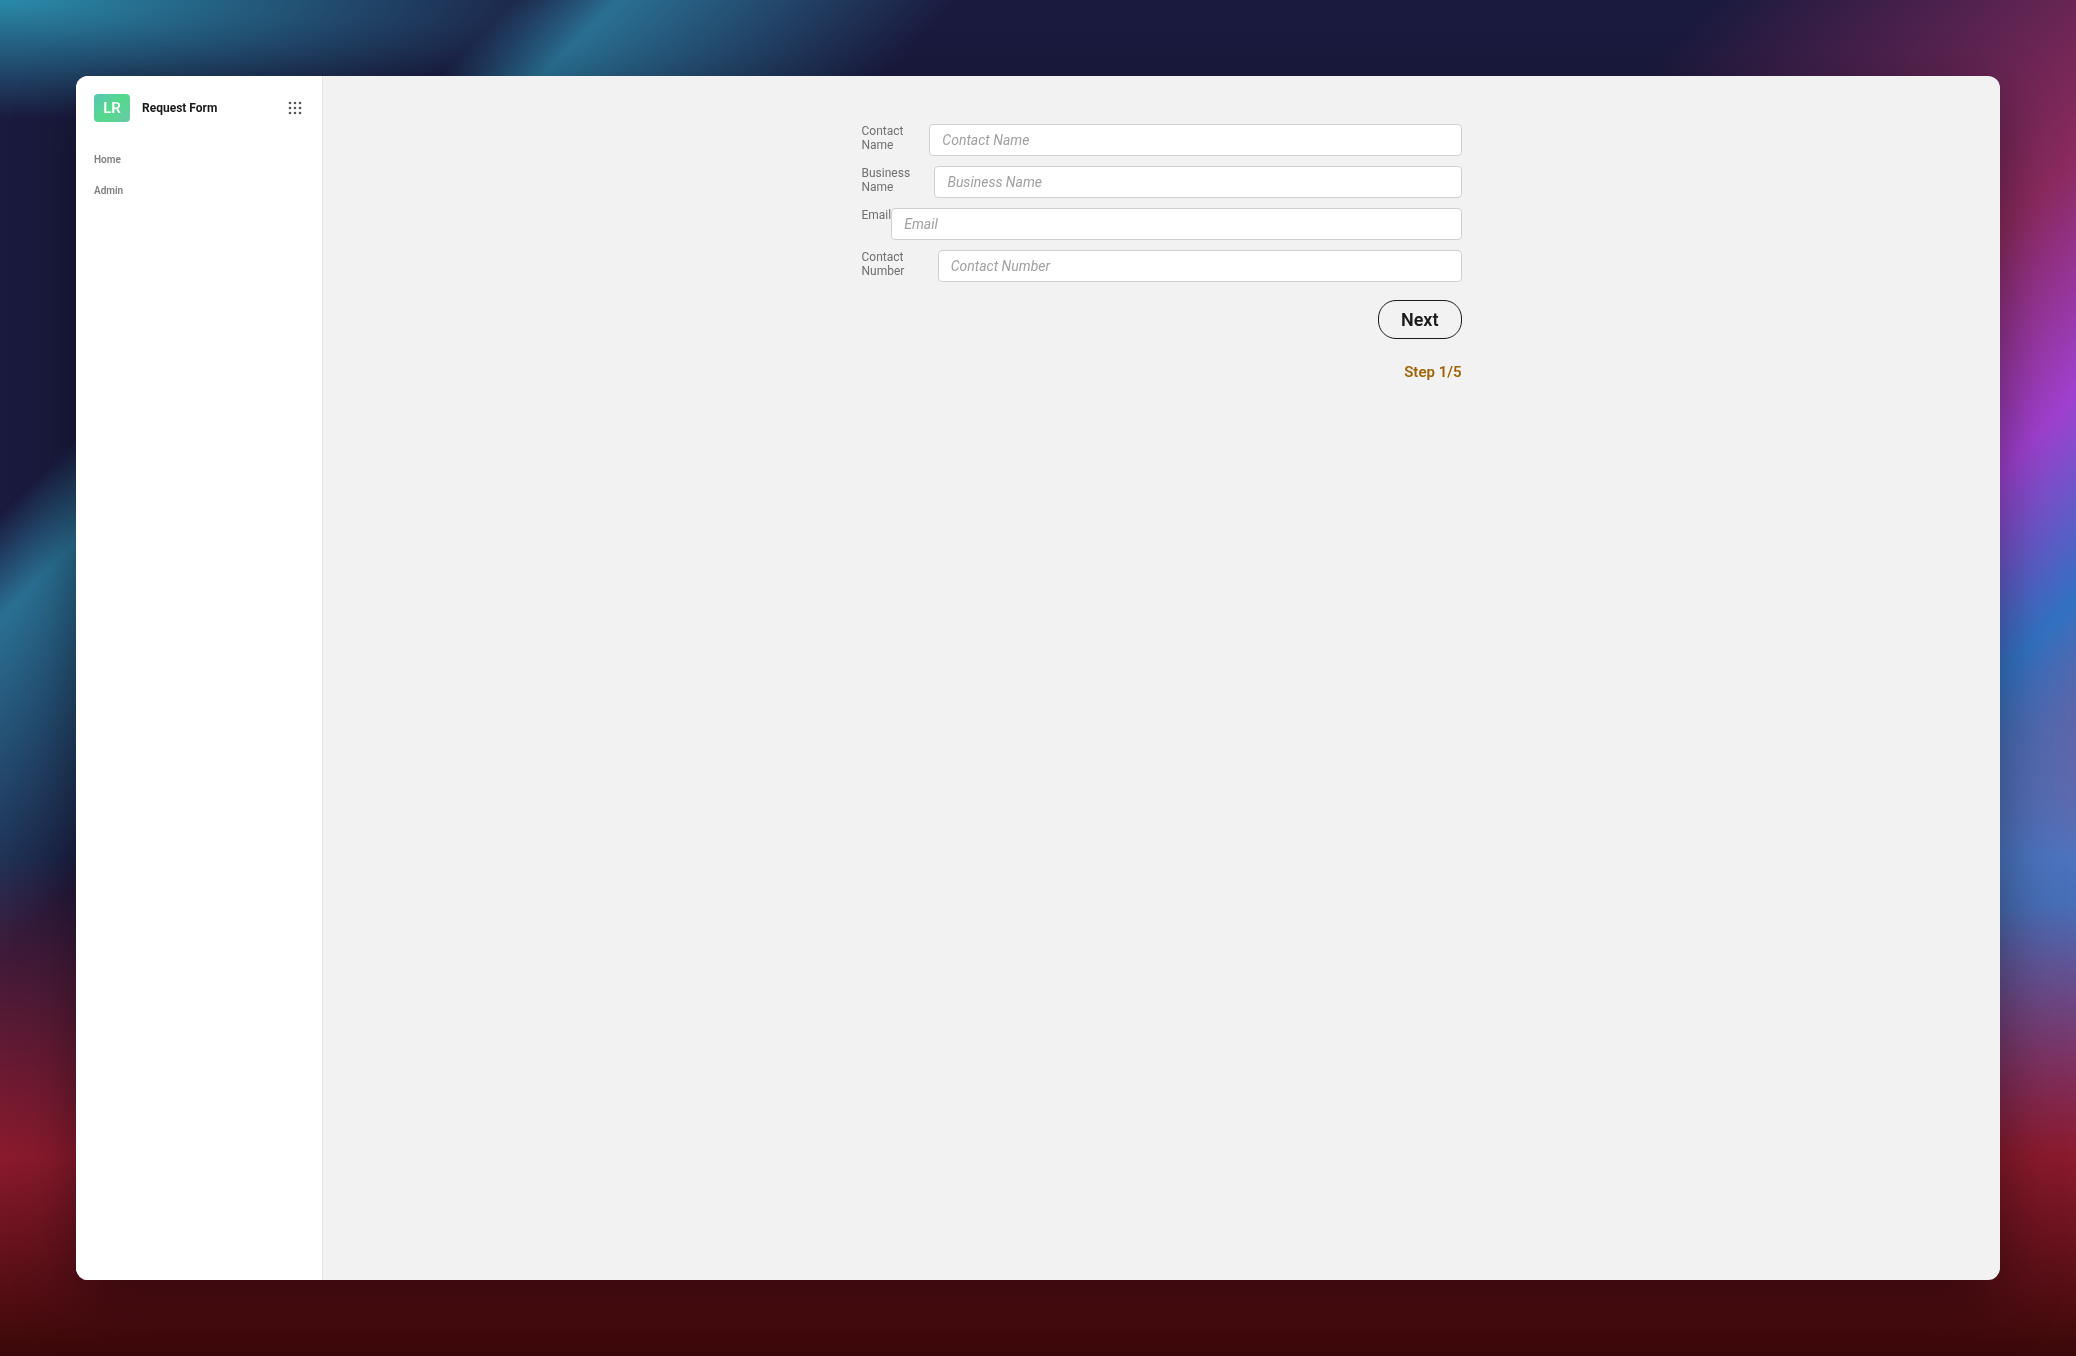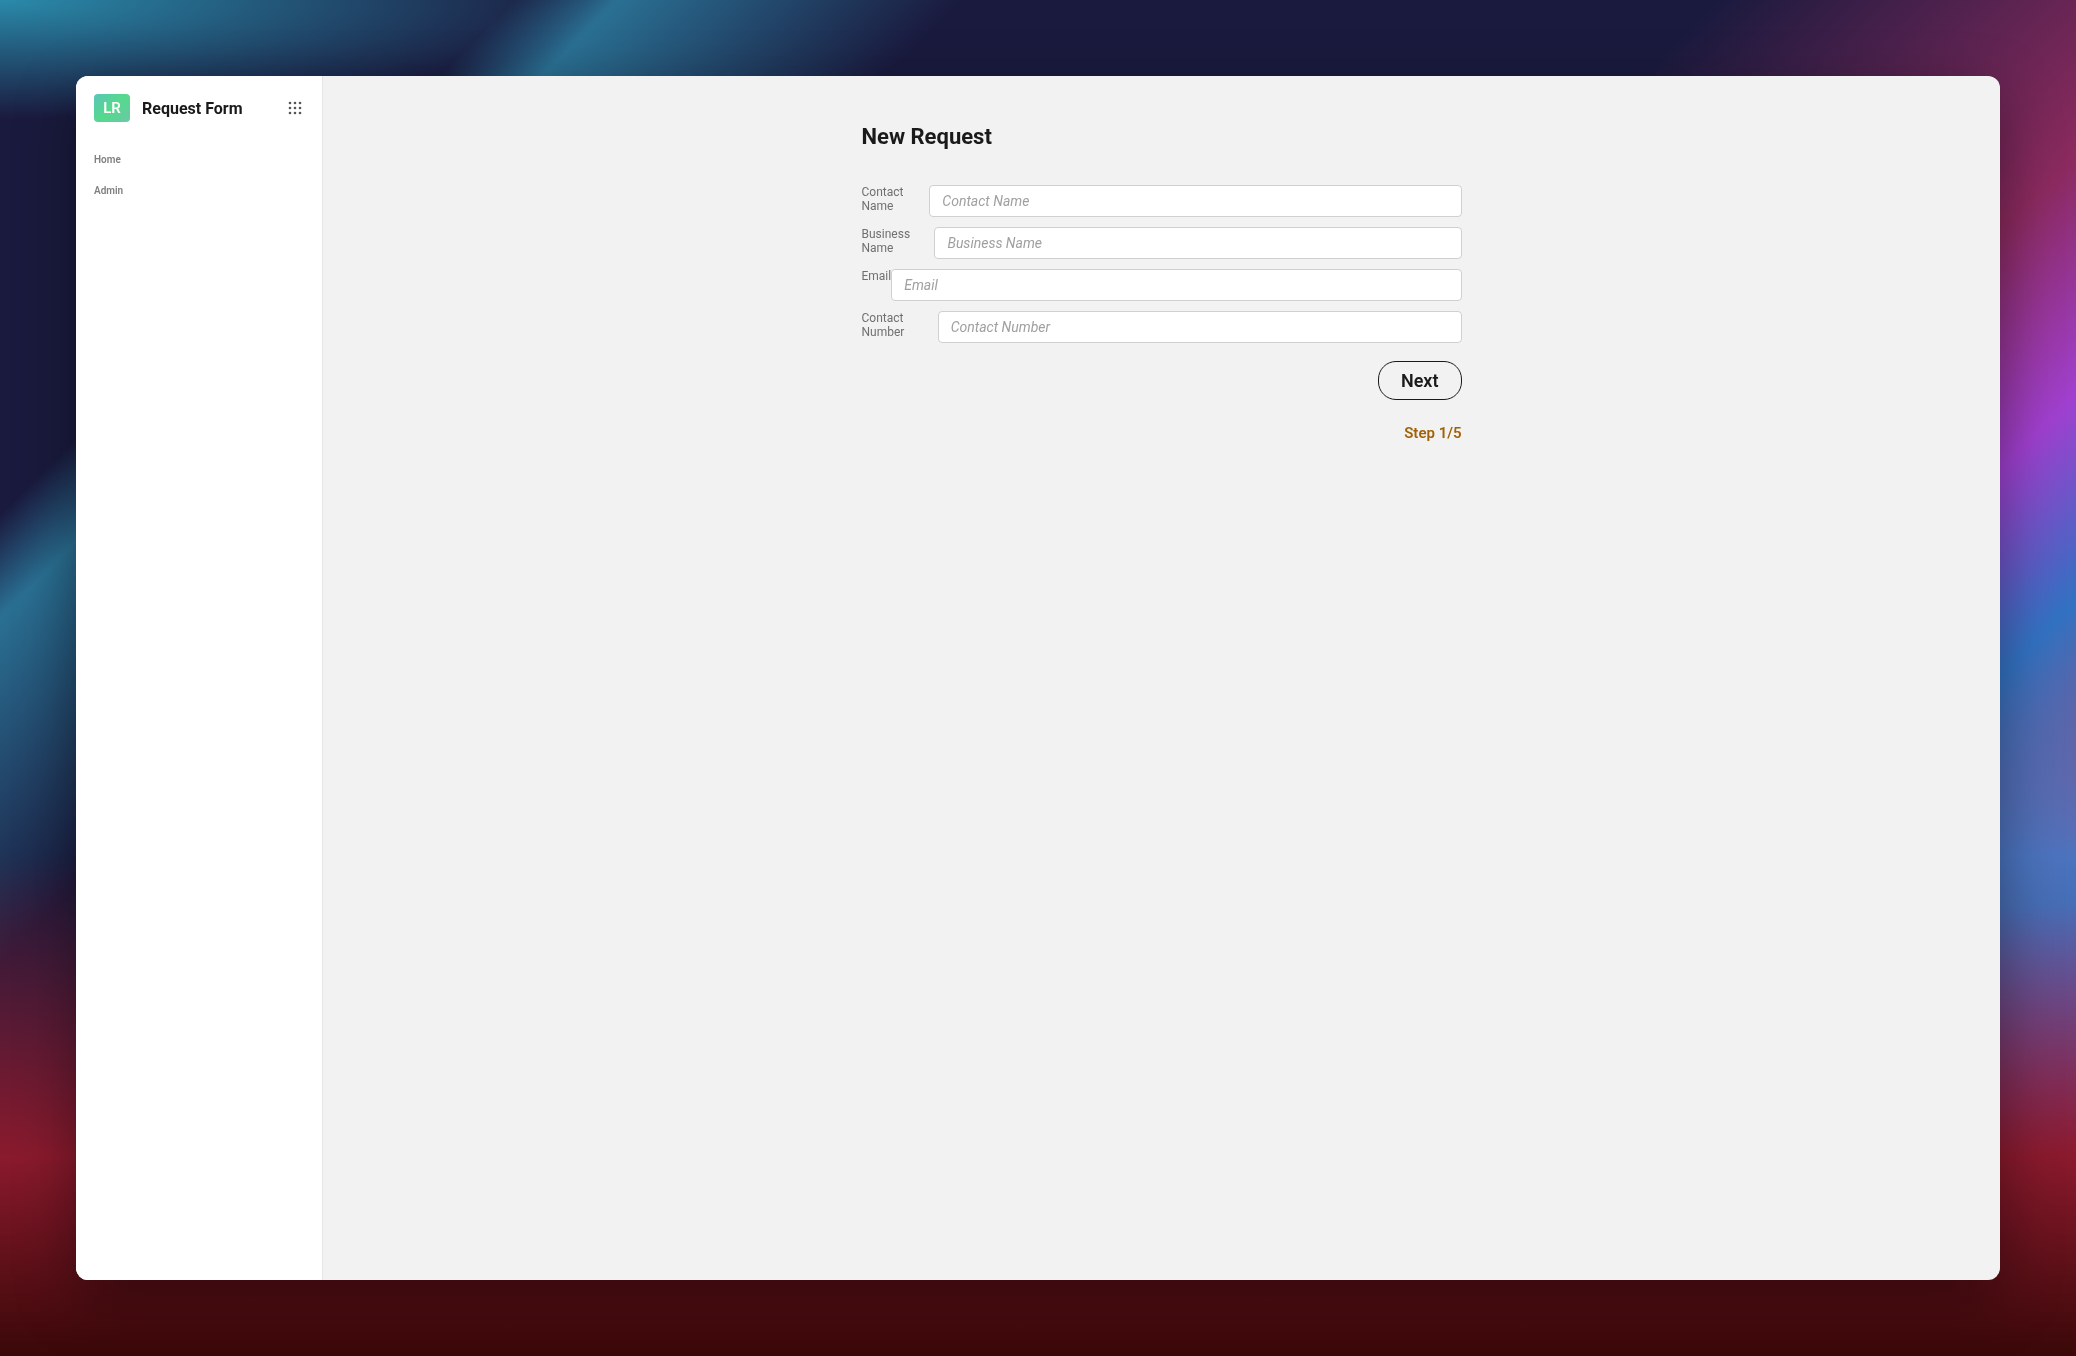--- a/index.html
+++ b/index.html
@@ -106,21 +106,21 @@
       display: flex;
       align-items: center;
       justify-content: center;
       color: #ffffff;
       font-size: 15px;
       font-weight: 600;
       flex-shrink: 0;
     }
     
     .app-title {
-      font-size: 16px;
+      font-size: 12px;
       font-weight: 700;
       color: #1a1a1a;
       flex: 1;
     }
     
     .menu-grid-icon {
       width: 18px;
       height: 18px;
       display: flex;
       align-items: center;
@@ -254,21 +254,20 @@
       </div>
     </div>
     <nav class="nav-items">
       <div class="nav-item">Home</div>
       <div class="nav-item">Admin</div>
     </nav>
   </aside>
 
   <main class="main-content">
     <div class="form-container">
-      <h1 class="page-title">New Request</h1>
 
       <div class="form-field">
         <label class="field-label">Contact Name</label>
         <input type="text" class="field-input" placeholder="Contact Name" style="">
       </div>
 
       <div class="form-field">
         <label class="field-label">Business Name</label>
         <input type="text" class="field-input" placeholder="Business Name" style="">
       </div>

